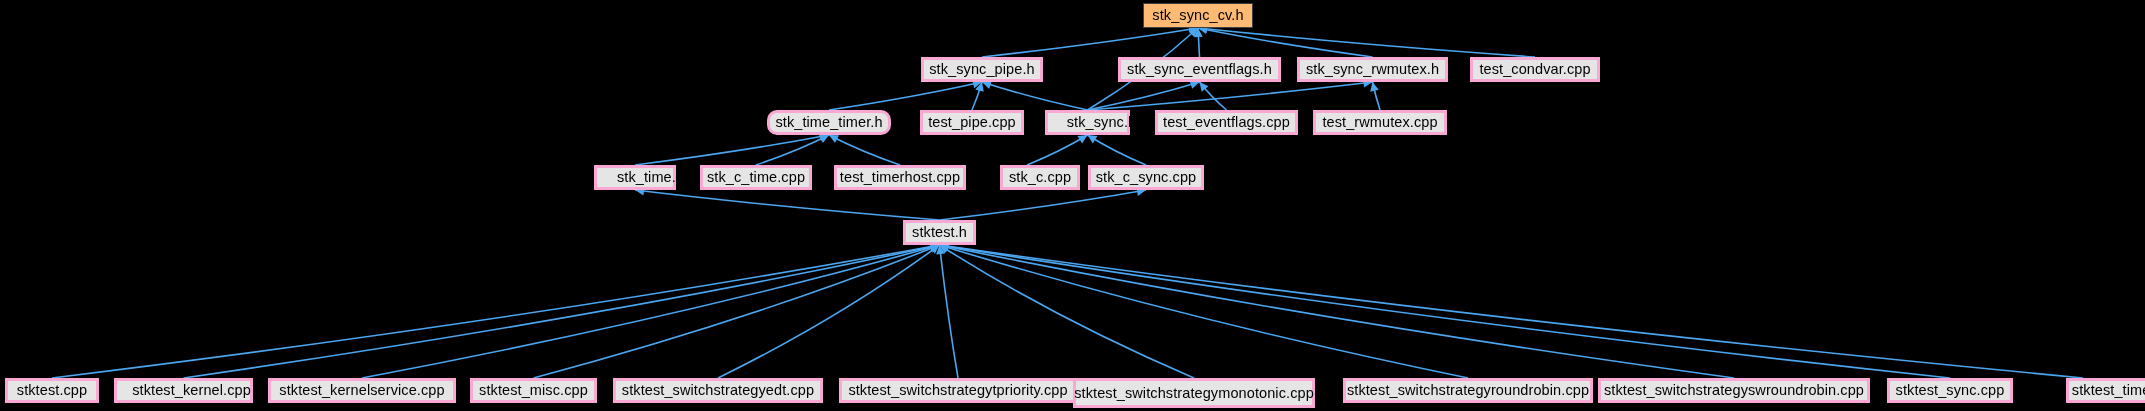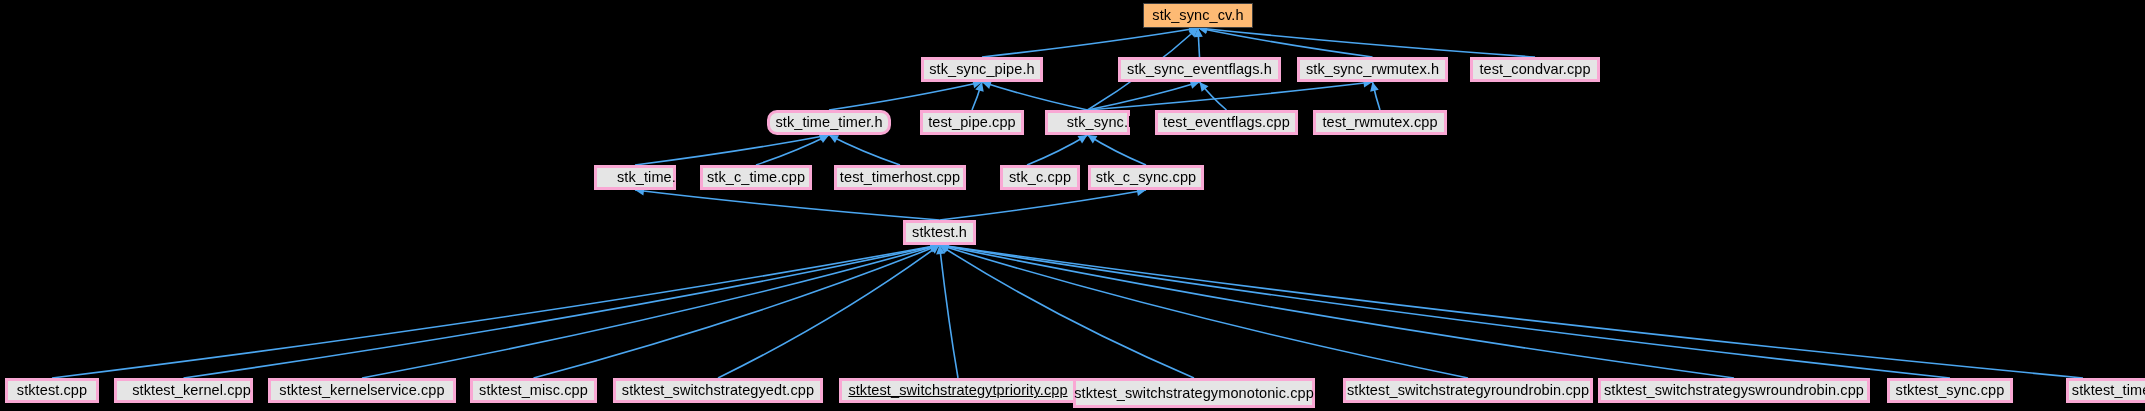--- a/index.html
+++ b/index.html
@@ -165,21 +165,21 @@
       </div>
       <div class="node" style="left: 268px; top: 378px; width: 188px; height: 25px; text-align: center;">
         <span>stktest_kernelservice.cpp</span>
       </div>
       <div class="node" style="left: 470px; top: 378px; width: 127px; height: 25px;">
         <span>stktest_misc.cpp</span>
       </div>
       <div class="node" style="left: 613px; top: 378px; width: 210px; height: 25px;">
         <span>stktest_switchstrategyedt.cpp</span>
       </div>
-      <div class="node" style="left: 839px; top: 378px; width: 238px; height: 25px; text-decoration: underline;">
+      <div class="node" style="left: 839px; top: 378px; width: 238px; height: 25px;">
         <span>stktest_switchstrategytpriority.cpp</span>
       </div>
       <div class="node" style="left: 1073px; top: 378px; width: 242px; height: 30px;">
         <span>stktest_switchstrategymonotonic.cpp</span>
       </div>
       <div class="node" style="left: 1343px; top: 378px; width: 250px; height: 25px;">
         <span>stktest_switchstrategyroundrobin.cpp</span>
       </div>
       <div class="node" style="left: 1598px; top: 378px; width: 272px; height: 25px;">
         <span>stktest_switchstrategyswroundrobin.cpp</span>

